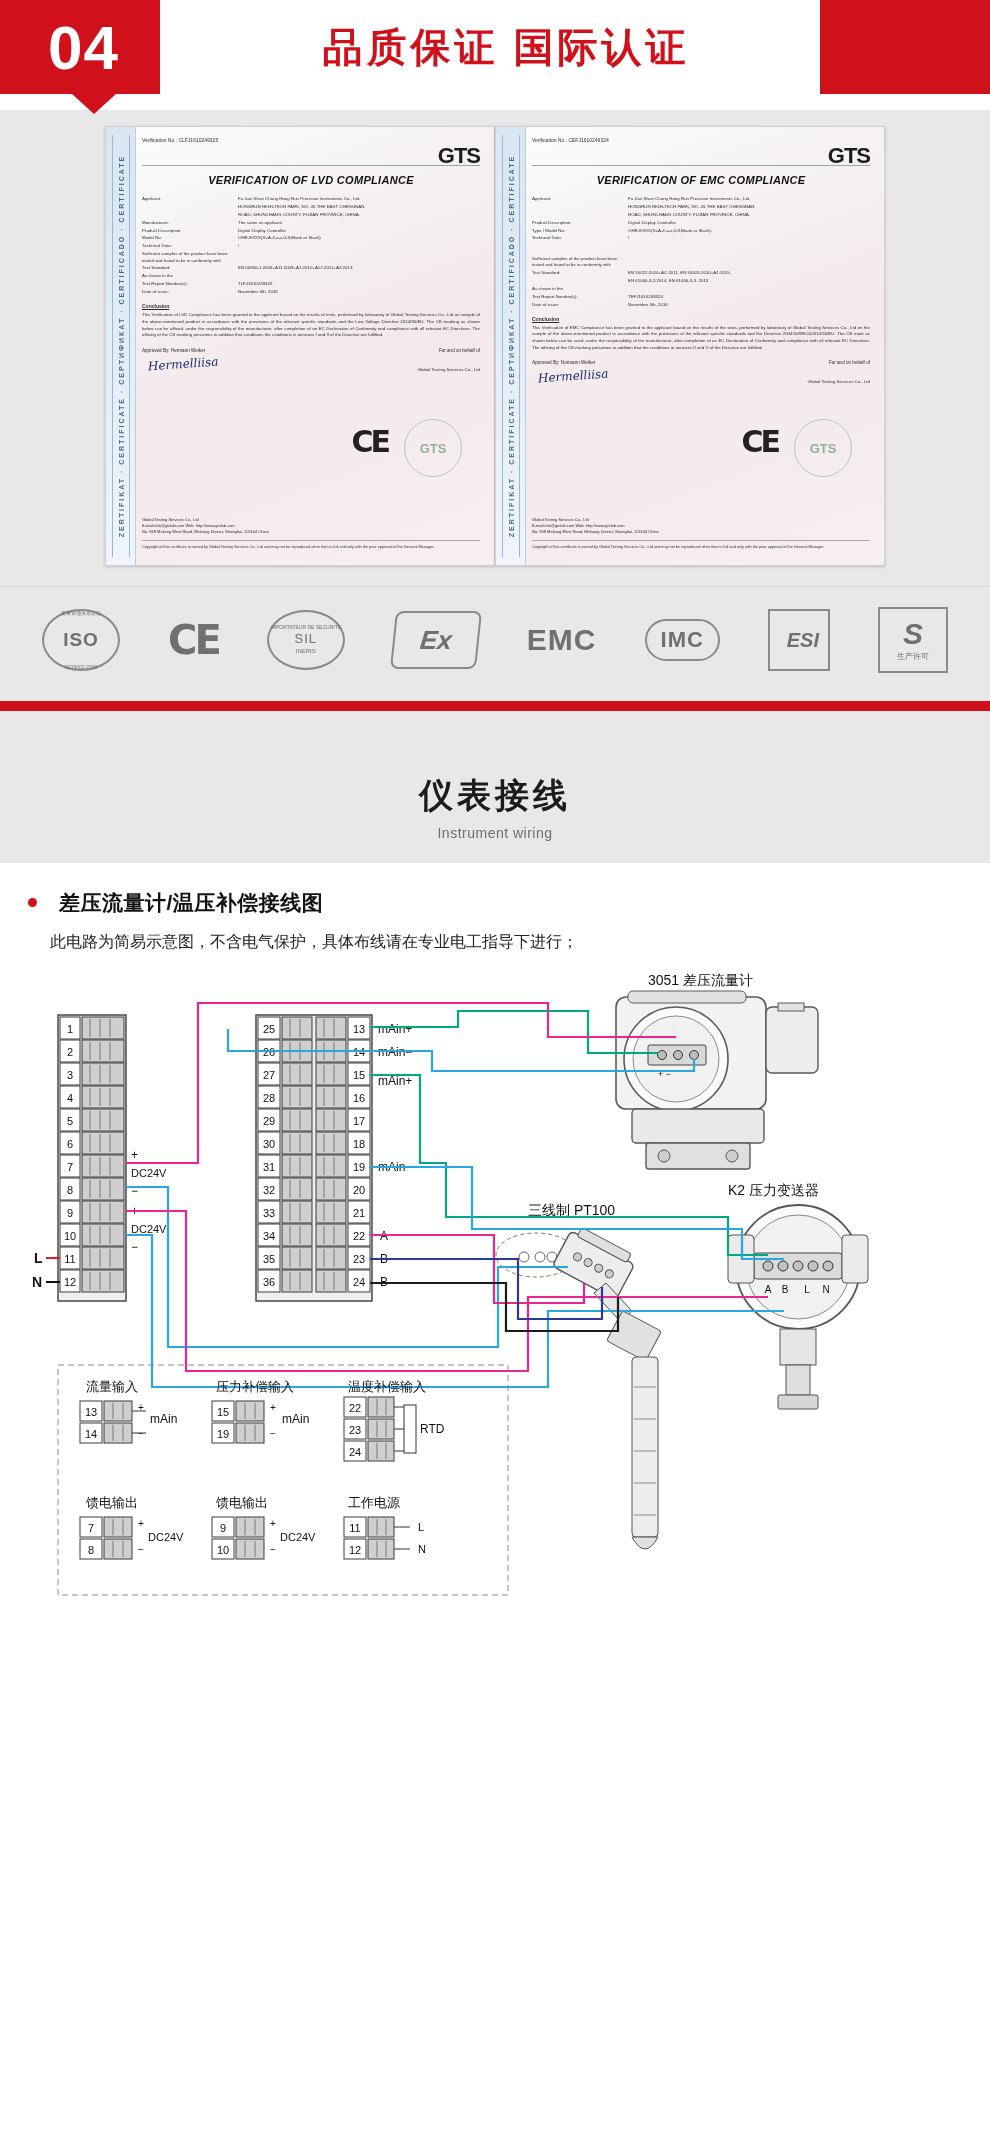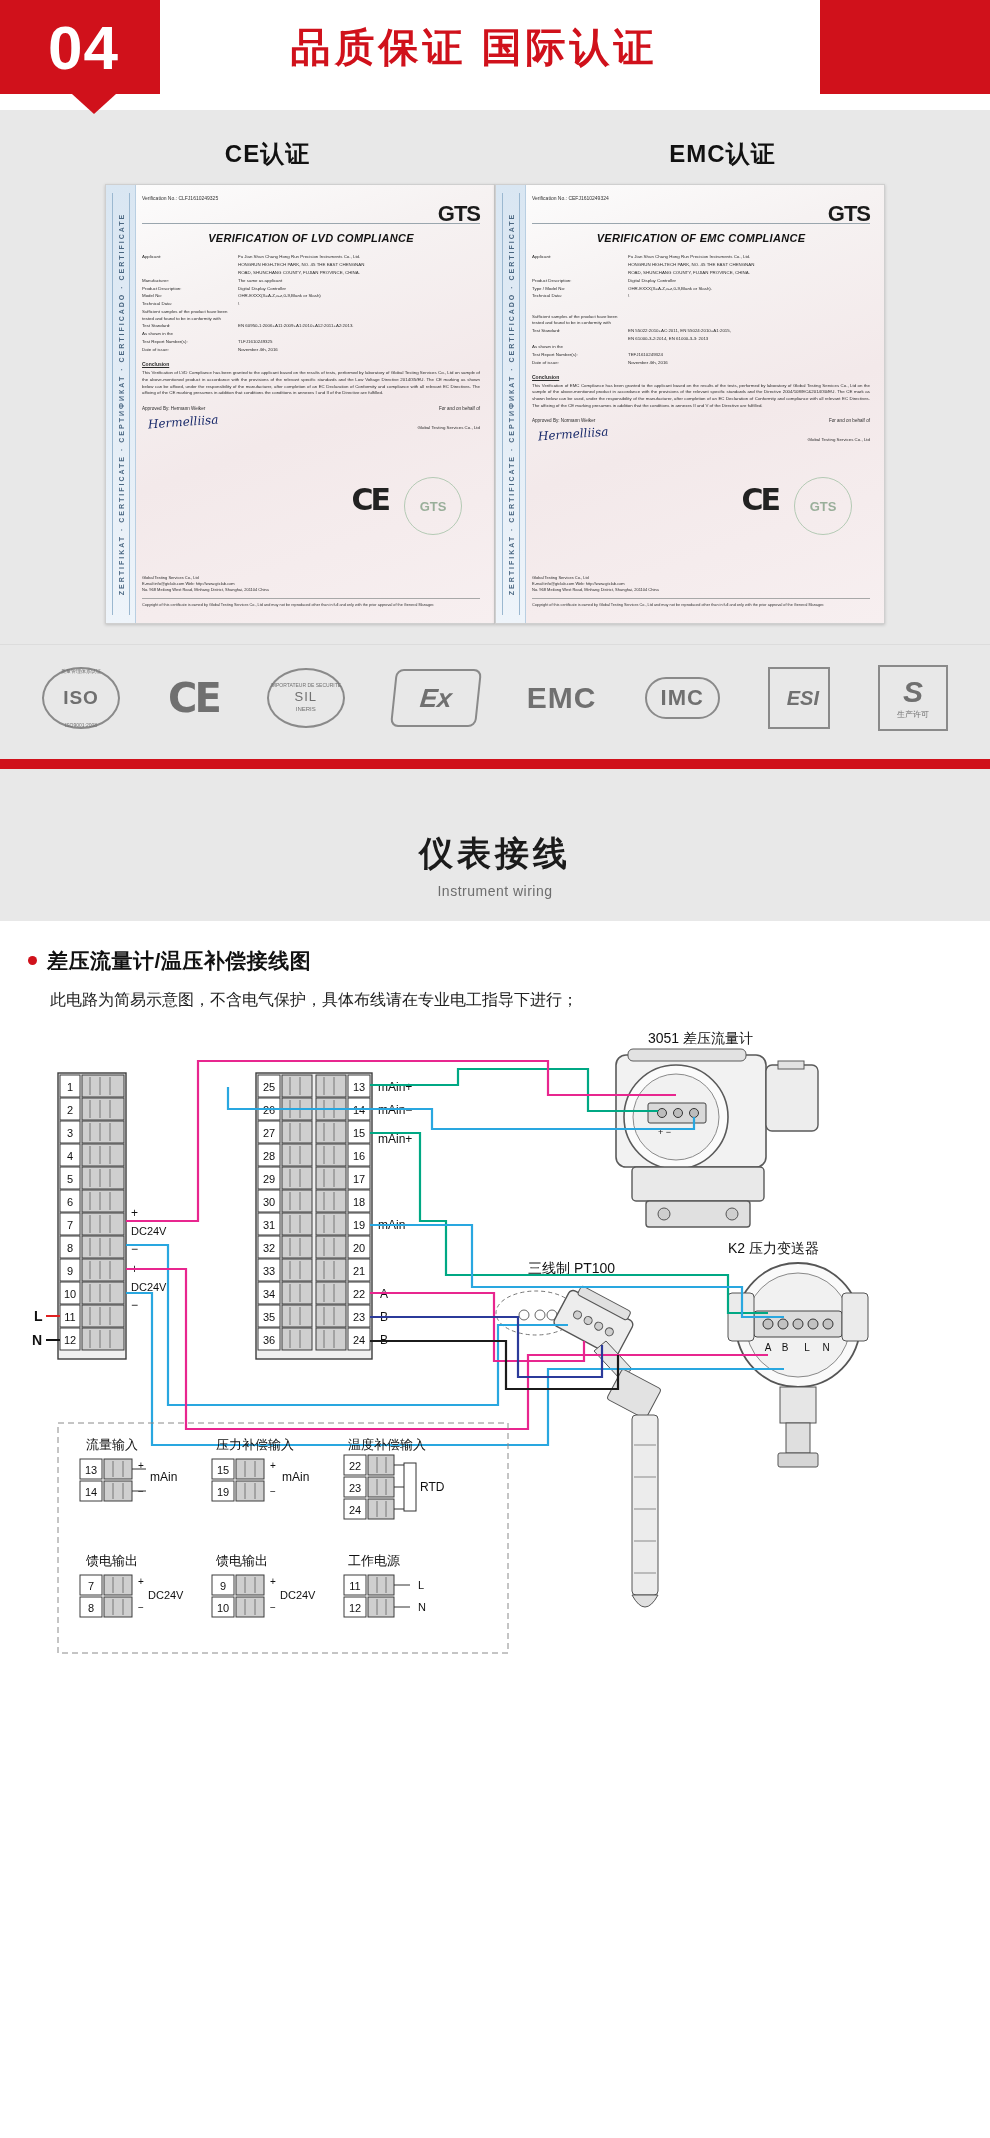--- a/index.html
+++ b/index.html
@@ -35,21 +35,21 @@
     font-family: "Liberation Sans", sans-serif;
   }
   .banner-white-block {
     position: absolute;
     left: 160px; top: 0;
     width: 660px; height: 94px;
     background: #ffffff;
   }
   .banner-title {
     position: absolute;
-    left: 144px; top: 0;
+    left: 176px; top: 0;
     width: 660px; height: 94px;
     display: flex;
     align-items: center;
     justify-content: center;
     font-size: 40px;
     font-weight: bold;
     color: #d0111b;
     letter-spacing: 4px;
   }
   .banner-notch {
@@ -230,21 +230,21 @@
   }
   .sec2-head .cn {
     font-size: 34px; font-weight: bold; color: #1b1b1b; letter-spacing: 4px; margin-top: 36px;
   }
   .sec2-head .en {
     font-size: 14px; color: #6d6d6d; margin-top: 6px; letter-spacing: .5px;
   }
 
   
   .wiring { background: #fff; padding: 26px 28px 10px 28px; }
-  .bullet-row { display: flex; align-items: baseline; gap: 10px; }
+  .bullet-row { display: flex; align-items: baseline; gap: 22px; }
   .bullet-dot { width: 9px; height: 9px; border-radius: 50%; background: #d0111b; flex: 0 0 9px; position: relative; top: -3px; }
   .bullet-title { font-size: 21px; font-weight: bold; color: #111; letter-spacing: .5px; }
   .bullet-sub { font-size: 16px; color: #222; margin: 12px 0 0 22px; line-height: 1.6; }
 
   .diagram-wrap { position: relative; width: 934px; height: 640px; margin: 12px auto 0 auto; }
   .diagram-wrap svg { display: block; }
 </style>
 </head>
 <body>
 
@@ -253,24 +253,20 @@
   <div class="banner">
     <div class="banner-red"></div>
     <div class="banner-num">04</div>
     <div class="banner-white-block"></div>
     <div class="banner-title">品质保证  国际认证</div>
     <div class="banner-notch"></div>
   </div>
 
   <div class="cert-area">
 
-    <div class="cert-titles">
-      <div class="cert-title">CE认证</div>
-      <div class="cert-title">EMC认证</div>
-    </div>
 
     <div class="cert-docs">
 
       <div class="cert">
         <div class="sidebar">
           <div class="stripe"></div>
           <div class="stripe stripe2"></div>
           <div class="vtext">ZERTIFIKAT · CERTIFICATE · CEPTИФИКАТ · CERTIFICADO · CERTIFICATE</div>
         </div>
         <div class="body">

